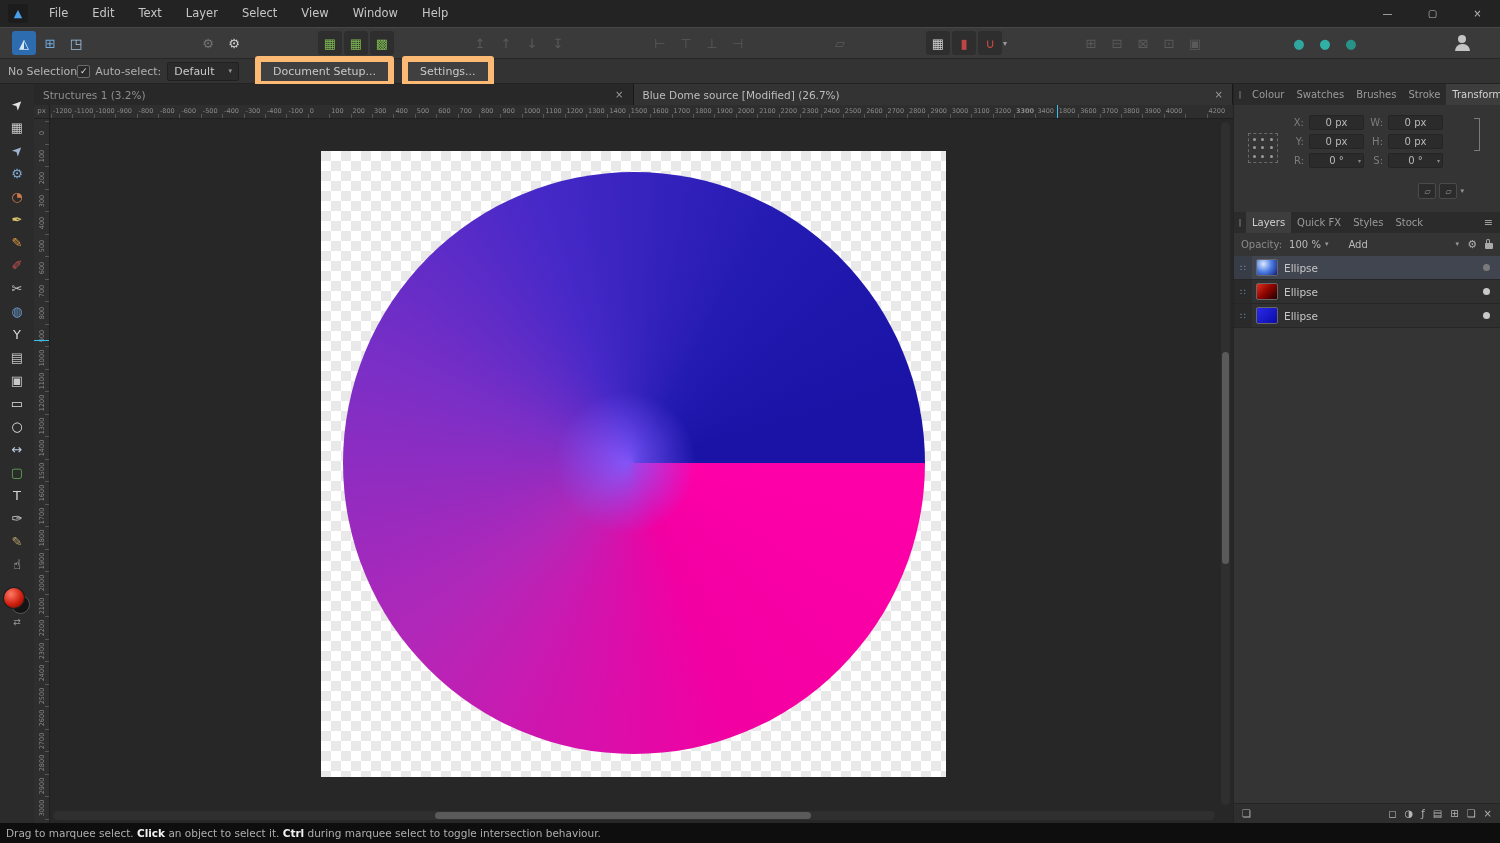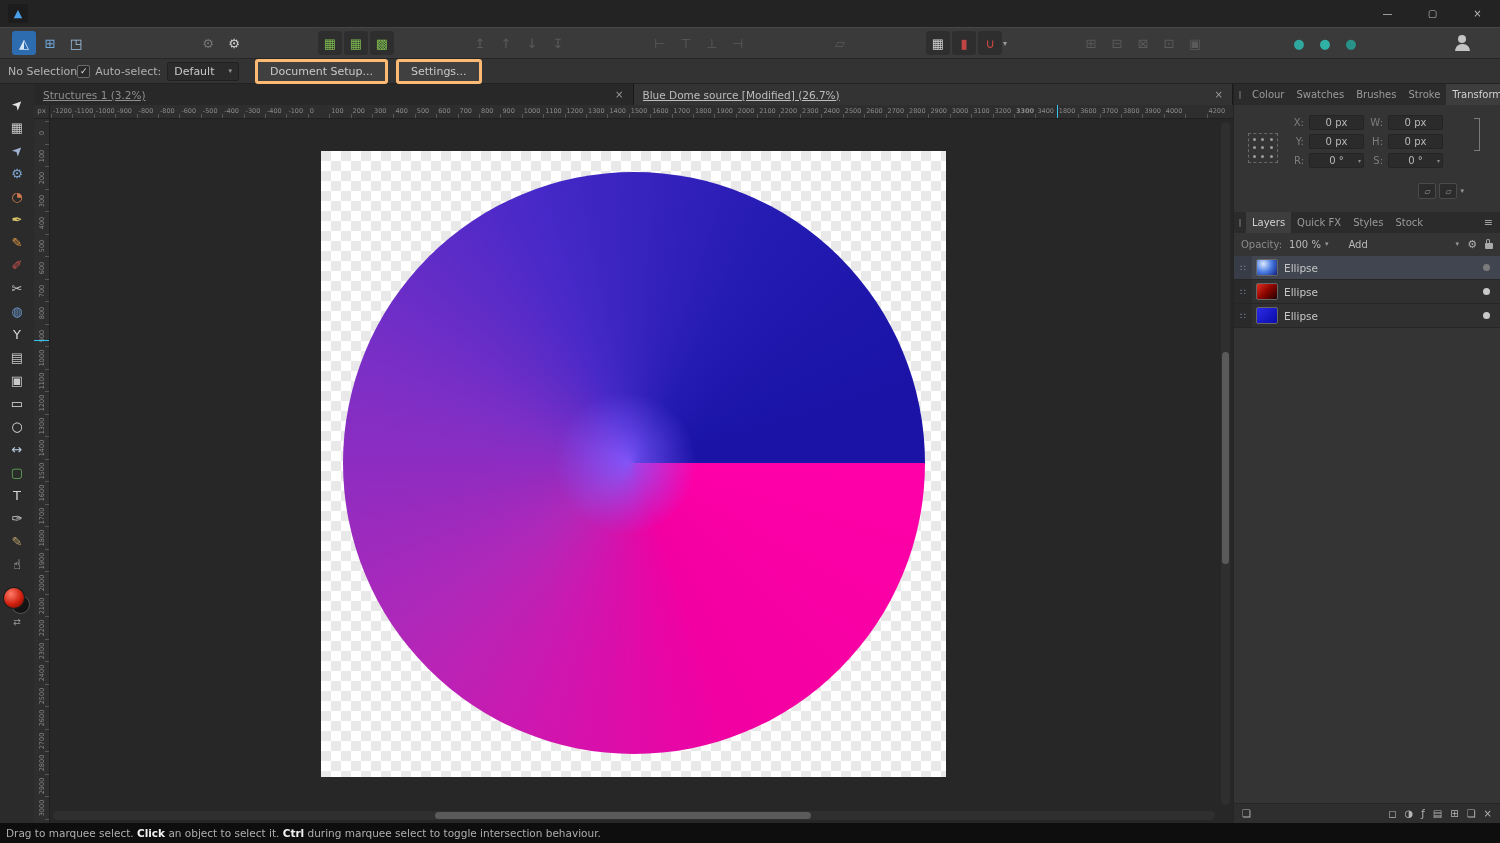--- a/index.html
+++ b/index.html
@@ -35,40 +35,40 @@
   .person-icon::before{content:"";display:block;width:8px;height:8px;border-radius:50%;background:#c4c4c4;margin:3px auto 0;}
   .person-icon::after{content:"";display:block;width:15px;height:7px;border-radius:8px 8px 0 0;background:#c4c4c4;margin:1px auto 0;}
 
   
   #contextbar{position:absolute;top:59px;left:0;right:0;height:25px;background:#333333;border-bottom:1px solid #222;display:flex;align-items:center;padding-left:8px;box-sizing:border-box;}
   .ctx-status{color:#b5b5b5;}
   .checkbox{width:11px;height:11px;background:#2a2a2a;border:1px solid #6a6a6a;border-radius:2px;display:inline-flex;align-items:center;justify-content:center;font-size:9px;color:#e0e0e0;margin-right:5px;}
   .ctx-label{color:#b0b0b0;margin-right:6px;}
   .dropdown{display:inline-flex;align-items:center;gap:14px;background:#2b2b2b;border:1px solid #202020;border-radius:2px;padding:2px 6px;color:#c9c9c9;margin-right:16px;}
   .dd-chev{font-size:7px;color:#9a9a9a;}
-  .ctx-button{background:#404040;border:3px solid #fdba74;border-radius:3px;color:#c9c9c9;font-size:11px;font-family:inherit;padding:3px 12px;margin-right:8px;}
+  .ctx-button{background:#404040;border:6px solid #fdba74;border-radius:3px;color:#c9c9c9;font-size:11px;font-family:inherit;padding:3px 12px;margin-right:8px;}
 
   
   #main{position:absolute;top:84px;left:0;right:0;height:739px;}
 
   
   #left-tools{position:absolute;left:0;top:0;width:34px;height:100%;background:#2b2b2b;display:flex;flex-direction:column;align-items:center;padding-top:9px;box-sizing:border-box;}
   .tool{width:28px;height:23px;display:flex;align-items:center;justify-content:center;}
   .tool-glyph{font-size:13px;line-height:1;}
   .well-wrap{position:relative;width:28px;height:26px;margin-top:12px;}
   .well-back{position:absolute;right:1px;bottom:0;width:17px;height:17px;border-radius:50%;background:#141414;border:1px solid #555;}
   .well-front{position:absolute;left:1px;top:0;width:20px;height:20px;border-radius:50%;background:radial-gradient(circle at 35% 30%,#ff7a66,#cf1f0e 55%,#5d0c04);box-shadow:0 0 0 1px #1d1d1d;}
   .well-swap{font-size:9px;color:#9a9a9a;margin-top:3px;}
 
   
   #doc-area{position:absolute;left:34px;top:0;width:1199px;height:100%;}
   #tabbar{position:absolute;top:0;left:0;right:0;height:21px;background:#1e1e1e;display:flex;}
   .doc-tab{flex:1;display:flex;align-items:center;min-width:0;padding:0 9px;background:#282828;border-right:1px solid #191919;color:#8f8f8f;font-size:10.5px;}
   .doc-tab.active{background:#333333;color:#bdbdbd;}
-  .tab-label{overflow:hidden;white-space:nowrap;text-overflow:ellipsis;text-decoration:underline;}
+  .tab-label{overflow:hidden;white-space:nowrap;text-overflow:ellipsis;}
   .tab-close{margin-left:auto;padding-left:10px;font-size:10px;color:#9a9a9a;}
 
   #ruler-corner{position:absolute;top:21px;left:0;width:16px;height:14px;background:#2e2e2e;border-right:1px solid #1f1f1f;border-bottom:1px solid #1f1f1f;box-sizing:border-box;font-size:7px;color:#8a8a8a;text-align:center;line-height:13px;}
   #h-ruler{position:absolute;top:21px;left:16px;right:0;height:14px;background:#2e2e2e;border-bottom:1px solid #1f1f1f;box-sizing:border-box;overflow:hidden;}
   .hr-tick{position:absolute;bottom:0;width:1px;height:4px;background:#565656;}
   .hr-label{position:absolute;top:2px;font-size:6.5px;color:#8a8a8a;white-space:nowrap;}
   .h-marker{position:absolute;top:0;bottom:0;width:1px;background:#35c2ef;}
   #v-ruler{position:absolute;top:35px;left:0;bottom:0;width:16px;background:#2e2e2e;border-right:1px solid #1f1f1f;box-sizing:border-box;overflow:hidden;}
   .vr-tick{position:absolute;right:0;width:4px;height:1px;background:#565656;}
   .vr-label{position:absolute;left:-3px;width:22px;text-align:center;font-size:6.5px;color:#8a8a8a;transform:rotate(-90deg);}
@@ -134,20 +134,30 @@
   #statusbar span{white-space:pre;}
   .sb-bold{font-weight:bold;color:#f2f2f2;}
 </style>
 </head>
 <body>
 
 <div id="app">
 
   <header id="menubar">
     <span class="app-logo">▲</span>
+    <nav class="menus">
+        <span class="menu-item">File</span>
+        <span class="menu-item">Edit</span>
+        <span class="menu-item">Text</span>
+        <span class="menu-item">Layer</span>
+        <span class="menu-item">Select</span>
+        <span class="menu-item">View</span>
+        <span class="menu-item">Window</span>
+        <span class="menu-item">Help</span>
+      </nav>
     <div class="win-controls">
         <span class="win-btn">—</span>
         <span class="win-btn">▢</span>
         <span class="win-btn">×</span>
       </div>
   </header>
 
   <div id="toolbar">
     <span class="person-icon"></span>
   <div class="tb-group">

